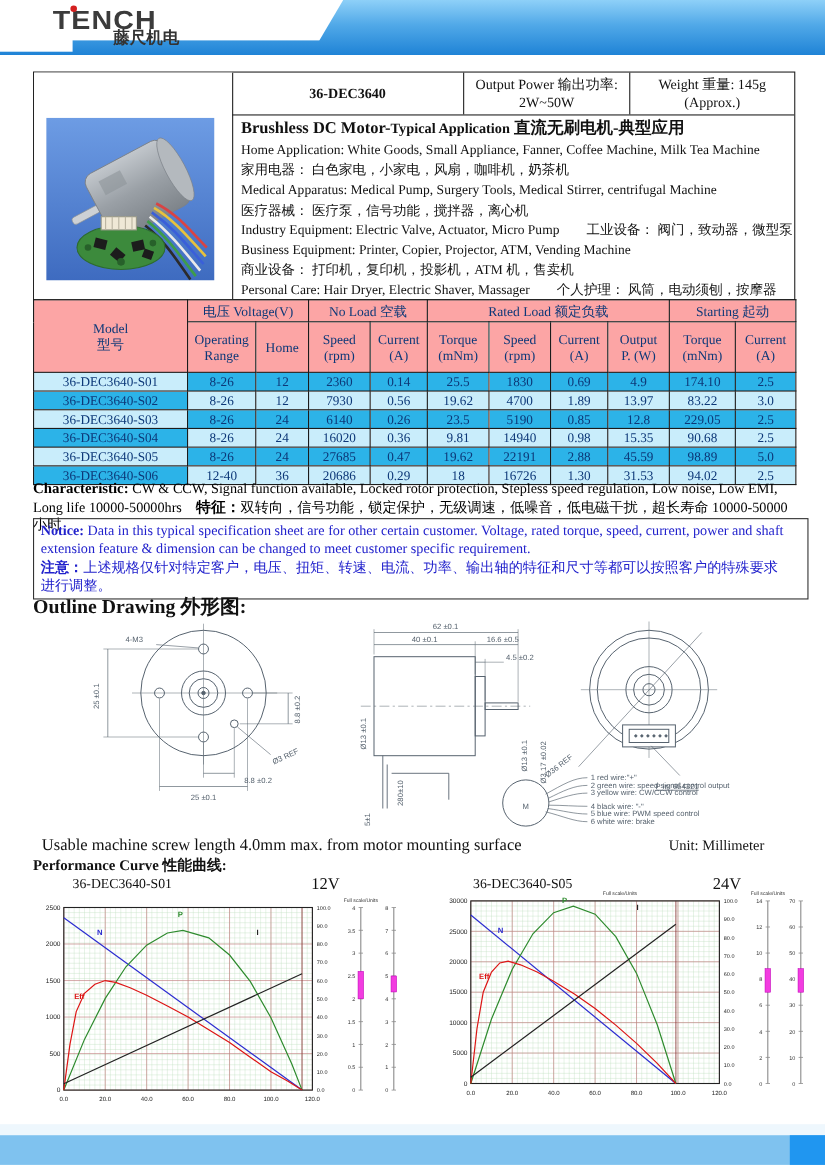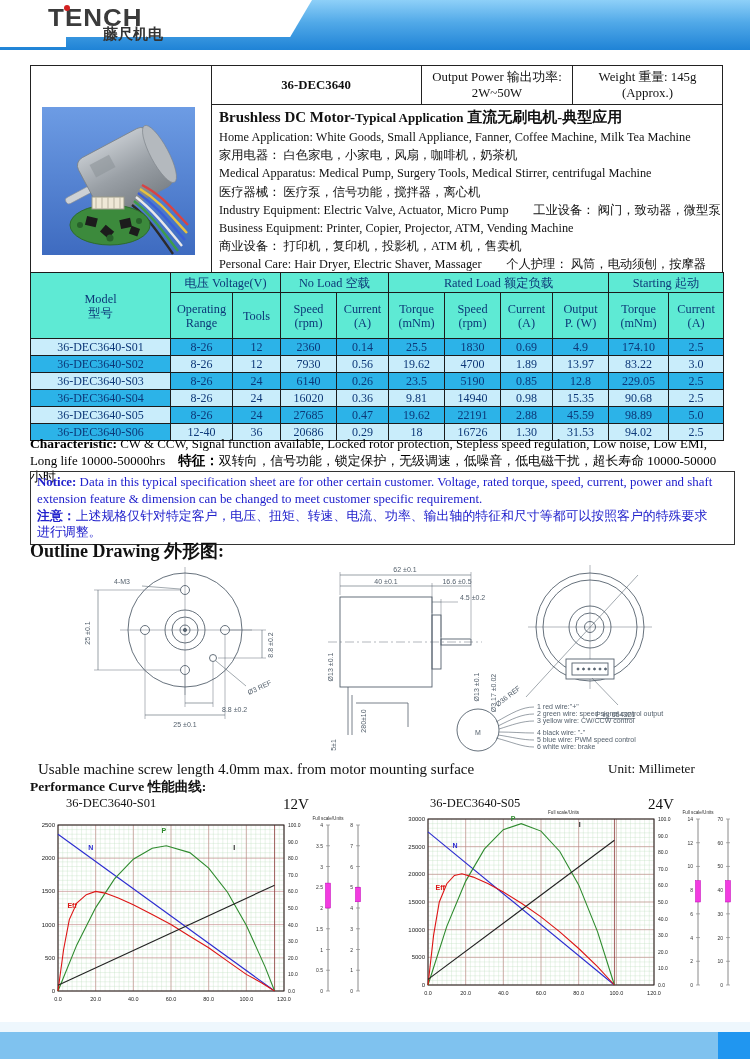--- a/index.html
+++ b/index.html
@@ -27,21 +27,21 @@
   .cell-output{flex:0 0 150px;border-right:1px solid #222;}
   .cell-weight{flex:1;}
   .apps{position:absolute;left:180px;top:38px;right:0;bottom:0;padding:3px 8px 0 8px;}
   .app-title{font-weight:bold;font-size:15px;line-height:20px;}
   .app-title .t2{font-size:13px;}
   .app-line{font-size:12.3px;line-height:18.2px;white-space:nowrap;}
   
   table.spec{position:absolute;left:30px;top:272px;width:693px;border-collapse:collapse;
              table-layout:fixed;font-size:12px;color:#0d3878;text-align:center;}
   table.spec td{border:1px solid #1b1b1b;padding:0;overflow:hidden;}
-  table.spec thead td{background:#5eead4;white-space:pre-line;font-size:12.3px;line-height:14px;}
+  table.spec thead td{background:#fca5a5;white-space:pre-line;font-size:12.3px;line-height:14px;}
   table.spec .gr{height:20px;}
   table.spec .sub{height:46px;}
   table.spec tbody td{height:16px;font-size:12px;}
   .cell-cyan{background:#2cb3e8;}
   .cell-light{background:#c9edfb;}
   
   .charx{position:absolute;left:30px;top:436px;width:693px;font-size:12.9px;line-height:16.6px;color:#000;}
   .charx b{font-size:13.5px;}
   .notice{position:absolute;left:30px;top:471px;width:679px;border:1px solid #333;
           padding:2px 18px 3px 6px;color:#2121cc;font-size:12.9px;line-height:16.8px;}
@@ -165,21 +165,21 @@
         <td rowspan="2">Model
 型号</td>
         <td colspan="2">电压  Voltage(V)</td>
         <td colspan="2">No Load  空载</td>
         <td colspan="4">Rated Load  额定负载</td>
         <td colspan="2">Starting  起动</td>
       </tr>
       <tr class="sub">
         <td>Operating
 Range</td>
-        <td>Tools</td>
+        <td>Home</td>
         <td>Speed
 (rpm)</td>
         <td>Current
 (A)</td>
         <td>Torque
 (mNm)</td>
         <td>Speed
 (rpm)</td>
         <td>Current
 (A)</td>

